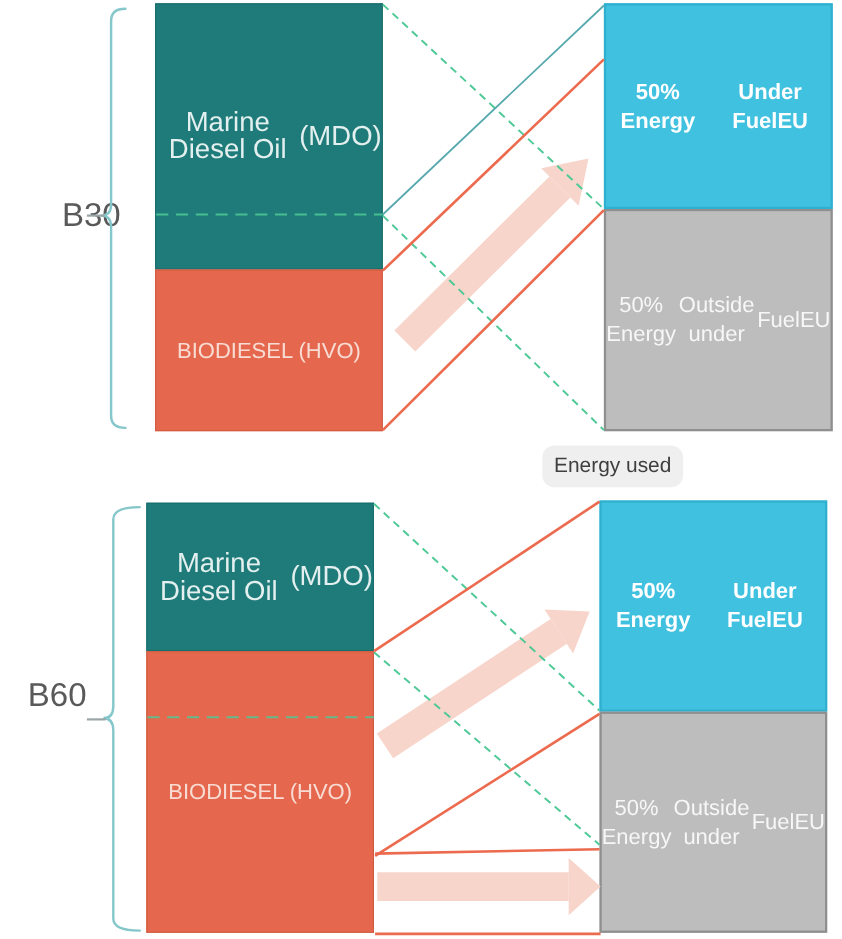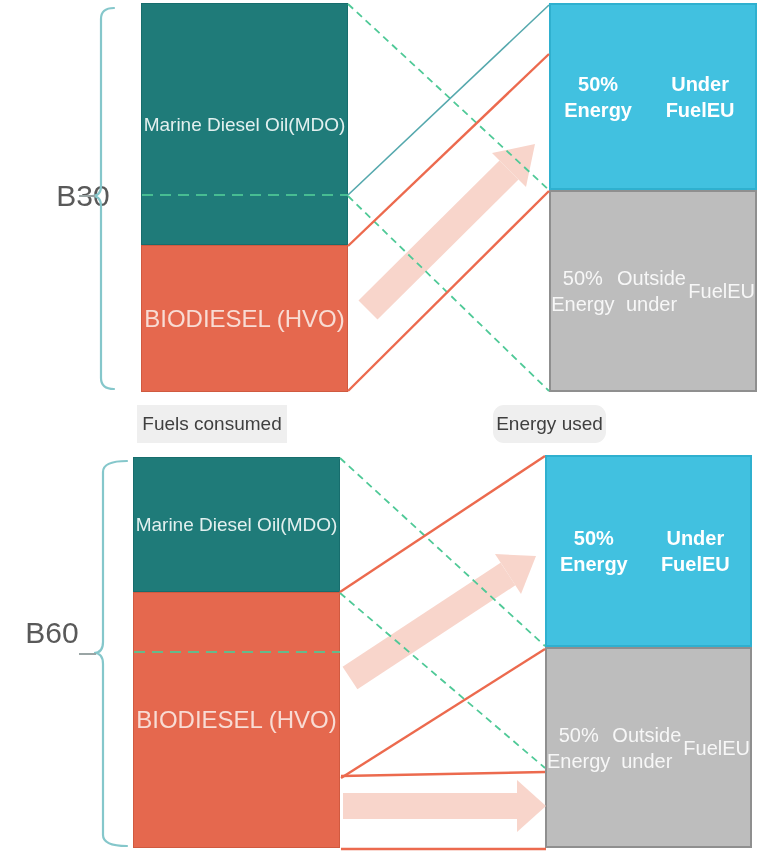--- a/index.html
+++ b/index.html
@@ -7,23 +7,23 @@
     position:relative; width:765px; height:854px; background:#ffffff;
     font-family:"Liberation Sans", sans-serif; overflow:hidden;
   }
   .seg {
     position:absolute; display:flex; flex-direction:row;
     justify-content:center; align-items:center; text-align:center;
     box-sizing:border-box;
   }
   .seg div { margin:0; }
   .seg-teal   { background:var(--mdo_teal,#1F7B79); border:1px solid #176d6d;
-                color:#e3f0ef; font-size:19px; line-height:25px; }
+                color:#e3f0ef; font-size:25px; line-height:25px; }
   .seg-orange { background:var(--biodiesel_orange,#E5684E); border:1px solid #d05a40;
-                color:#f8dcd4; font-size:24px; line-height:26px; }
+                color:#f8dcd4; font-size:20px; line-height:26px; }
   .seg-cyan   { background:var(--under_cyan,#41C1E0); border:2px solid #2fb0cf;
                 color:#ffffff; font-weight:bold; font-size:20px; line-height:26px; }
   .seg-gray   { background:var(--outside_gray,#BDBDBD);
                 border:2px solid var(--outside_gray_border,#8F8F8F);
                 color:#f7f7f7; font-size:20px; line-height:26px; }
   .col-label {
     position:absolute; display:flex; justify-content:center; align-items:center;
     background:var(--label_gray_bg,#EFEFEF); color:var(--label_text,#3F3F3F);
     font-size:19px;
   }
@@ -61,22 +61,21 @@
     <div>50% Energy</div>
     <div>Under FuelEU</div>
   </div>
 
   <div class="seg seg-gray" style="left:549px; top:190px; width:208px; height:202px;">
     <div>50% Energy</div>
     <div>Outside under</div>
     <div>FuelEU</div>
   </div>
 
-  <div class="col-label" style="left:137px; top:405px; width:150px; height:38px;">Fuels consumed</div>
-  <div class="col-label" style="left:493px; top:405px; width:113px; height:38px;border-radius:11px;">Energy used</div>
+  <div class="col-label" style="left:493px; top:405px; width:128px; height:38px;border-radius:11px;">Energy used</div>
 
   <div class="bracket-label" style="left:21px; top:616px;">B60</div>
 
   <div class="seg seg-teal" style="left:133px; top:457px; width:207px; height:135px;">
     <div>Marine Diesel Oil</div>
     <div>(MDO)</div>
   </div>
 
   <div class="seg seg-orange" style="left:133px; top:592px; width:207px; height:256px;">
     <div>BIODIESEL (HVO)</div>

